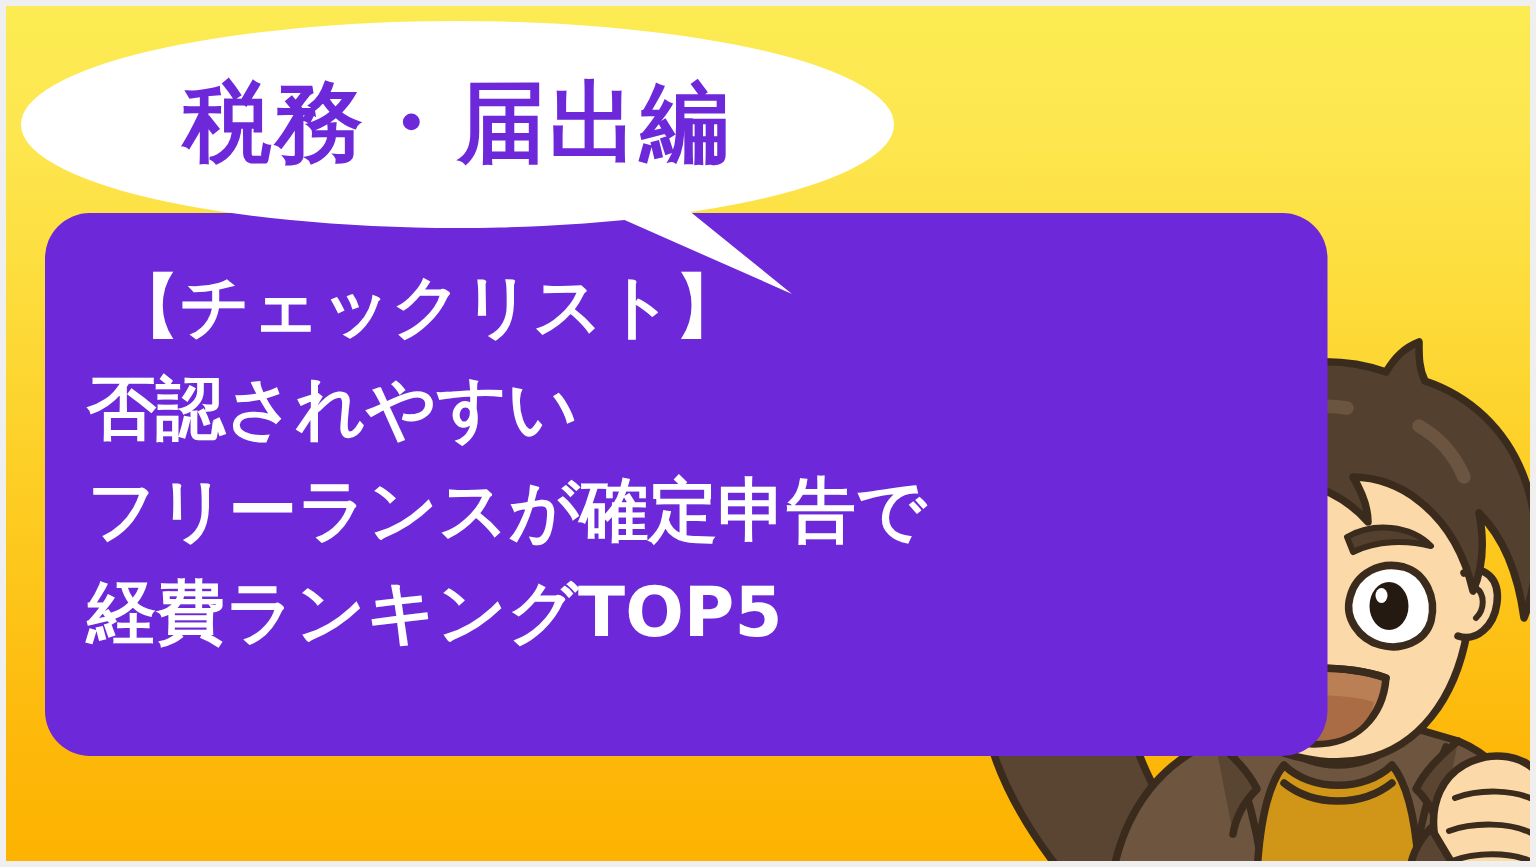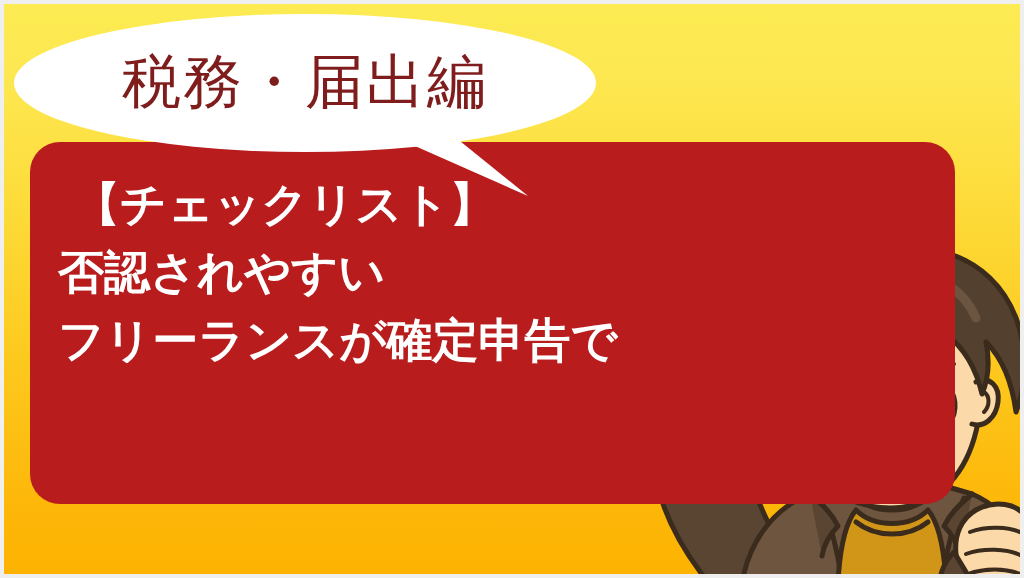--- a/index.html
+++ b/index.html
@@ -71,38 +71,38 @@
   }
   .bubble-text {
     position: absolute;
     left: 6px;
     top: 6px;
     width: 582px;
     height: 138px;
     display: flex;
     align-items: center;
     justify-content: center;
-    color: #7f1d1d;
-    font-weight: 400;
+    color: #6d28d9;
+    font-weight: 700;
     font-size: 59px;
     letter-spacing: 2px;
     line-height: 1;
     white-space: nowrap;
     padding-bottom: 4px;
     box-sizing: border-box;
   }
 
   
   .panel {
     position: absolute;
     left: 26px;
     top: 138px;
-    width: 925px;
+    width: 855px;
     height: 362px;
-    background: #b91c1c;
+    background: #6d28d9;
     border-radius: 30px;
   }
   .panel-text {
     position: absolute;
     left: 28px;
     top: 28px;
     right: 20px;
     color: #ffffff;
     font-weight: 700;
     font-size: 46px;
@@ -230,20 +230,21 @@
           <path d="M 330 330 C 320 340 316 352 316 360 L 348 360 C 342 350 336 340 330 330 Z" fill="#5a4532"></path>
         </g>
       </svg>
     </div>
 
     <div class="panel">
       <div class="panel-text">
         <span class="ln ln1">【チェックリスト】</span>
         <span class="ln ln3">否認されやすい</span>
         <span class="ln ln2">フリーランスが確定申告で</span>
+        <span class="ln ln4">経費ランキングTOP5</span>
       </div>
     </div>
 
     <div class="bubble-wrap">
       <svg class="bubble-tail" viewBox="0 0 560 190" xmlns="http://www.w3.org/2000/svg">
         <path d="M 330 104 L 520 188 L 426 112 Z" fill="#ffffff"></path>
       </svg>
       <div class="bubble-ellipse"></div>
       <div class="bubble-text">税務・届出編</div>
     </div>

